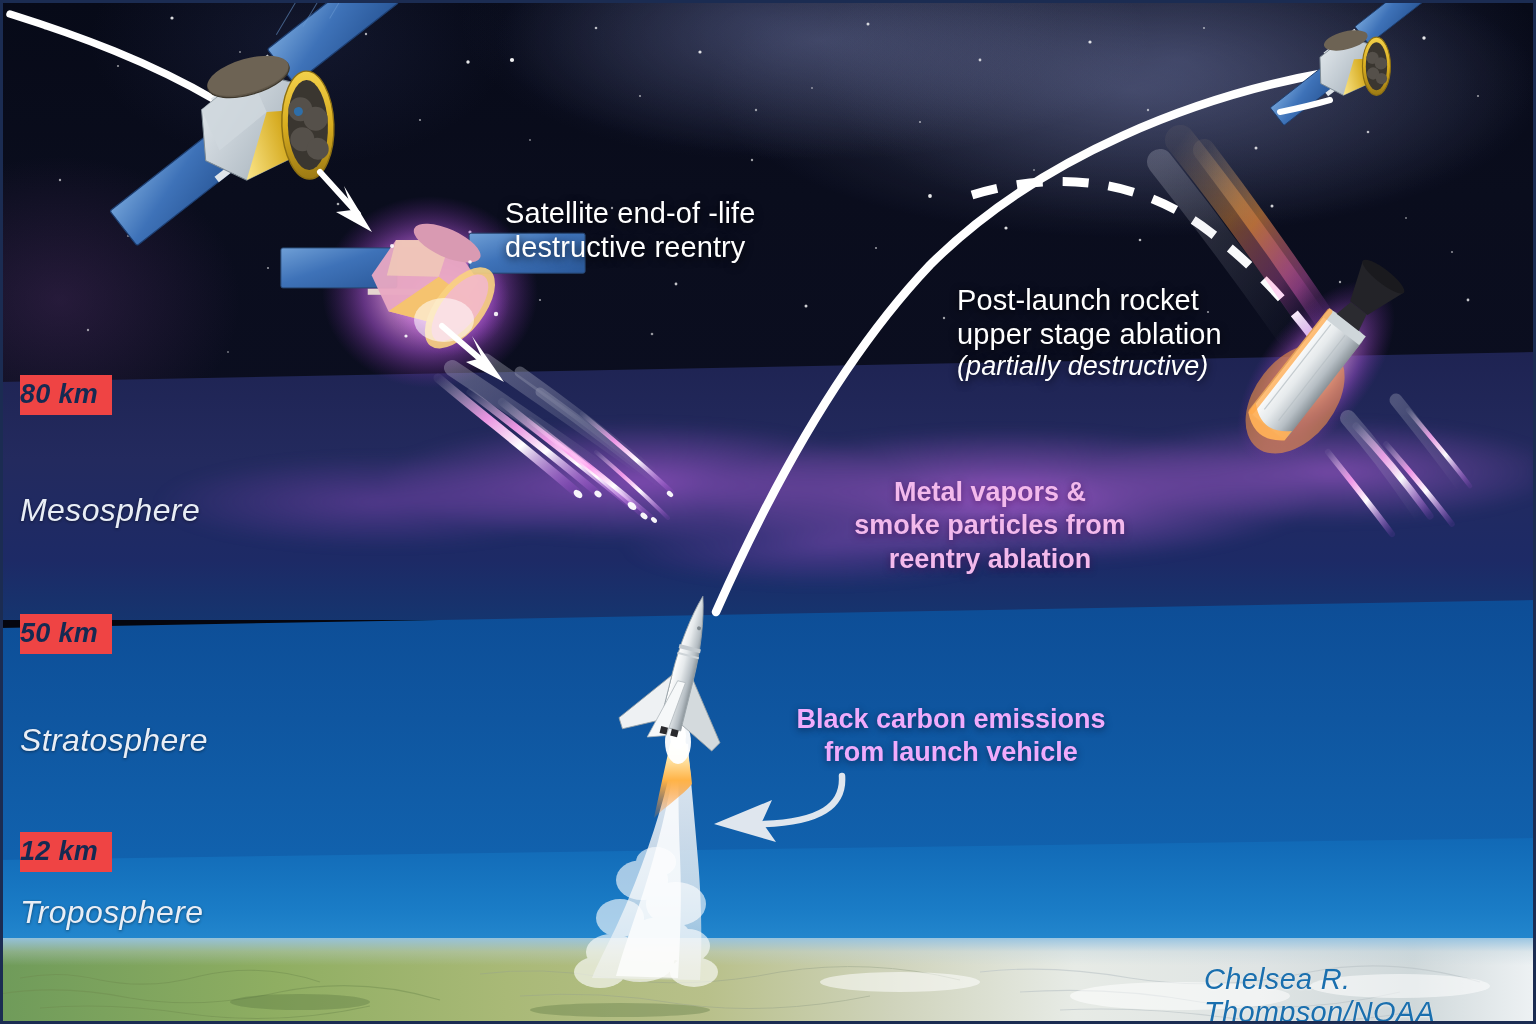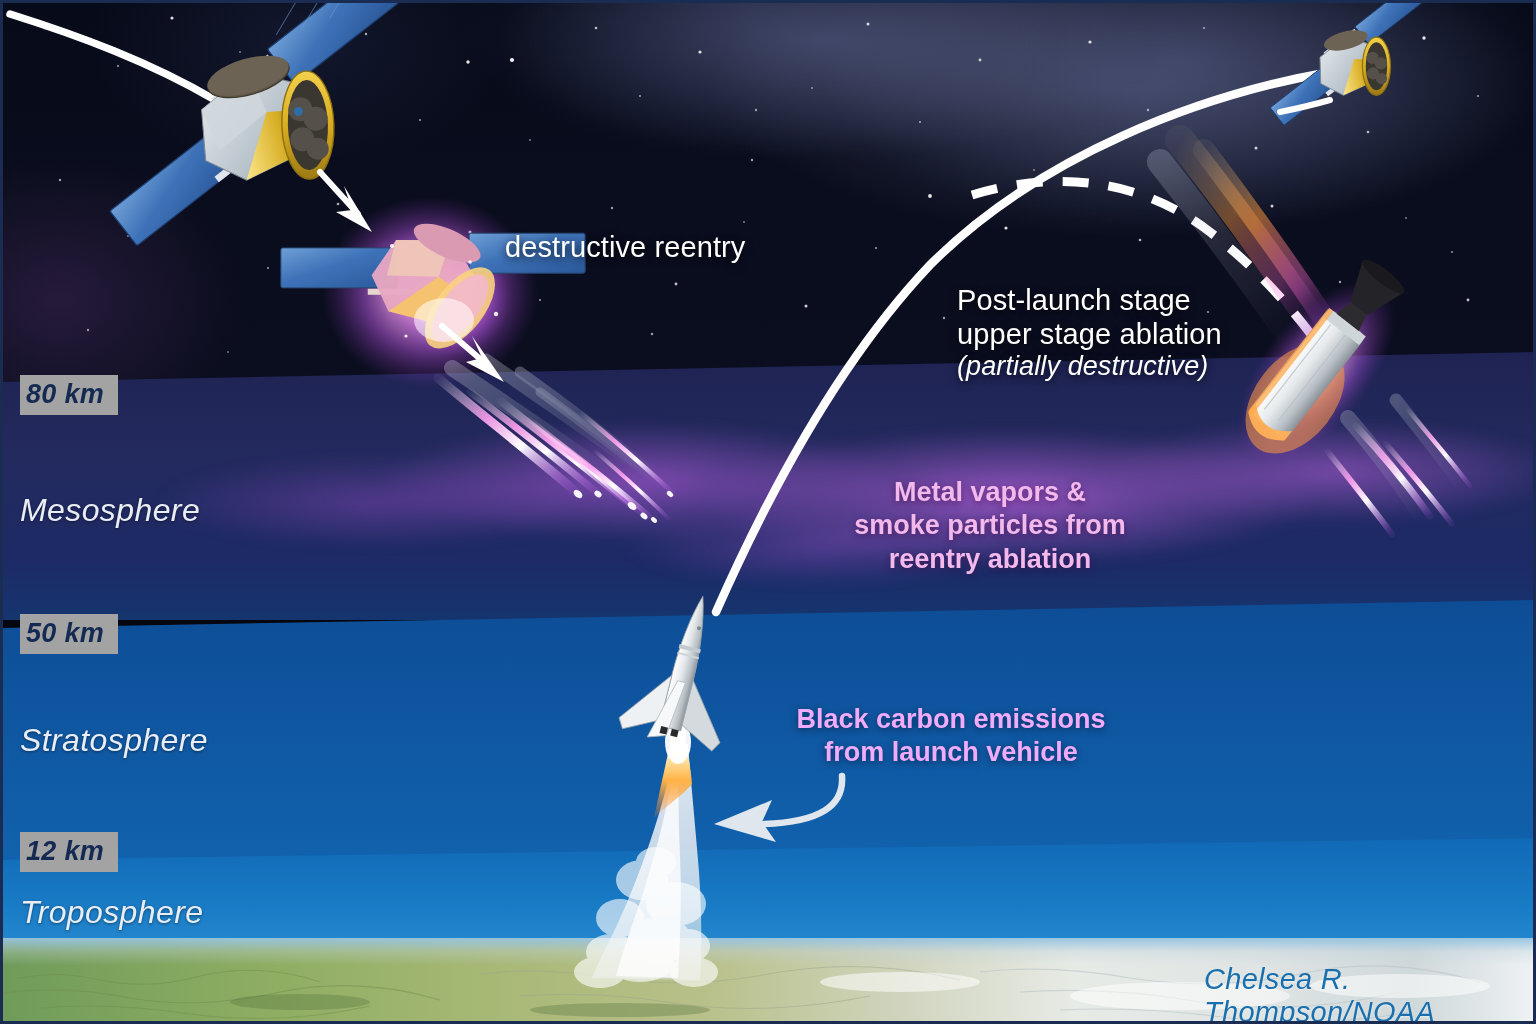--- a/index.html
+++ b/index.html
@@ -51,23 +51,23 @@
   .ground{
     position:absolute;left:0;top:938px;width:1536px;height:86px;overflow:hidden;
     background:
       linear-gradient(180deg, rgba(150,195,225,.95) 0%, rgba(190,210,220,.35) 16%, rgba(255,255,255,0) 32%),
       linear-gradient(90deg,#6f9b5a 0%,#8fae62 18%,#a9b977 33%,#b8c08a 46%,#cfd3bb 58%,#e7ebe6 70%,#dfe4e4 82%,#cfd8da 92%,#eef2f4 100%);
   }
   .groundtex{position:absolute;left:0;top:0;width:100%;height:100%;}
 
   
   .kmbadge{
-    position:absolute;background:#a3a3a3;color:#152a52;
+    position:absolute;background:#ef4444;color:#152a52;
     font-style:italic;font-weight:700;font-size:27px;
-    padding:4px 14px 6px 6px;letter-spacing:.3px;line-height:1.12;
+    padding:4px 14px 6px 0;letter-spacing:.3px;line-height:1.12;
   }
   .layername{
     position:absolute;color:#e9eef6;font-style:italic;font-size:32px;
     letter-spacing:.4px;text-shadow:0 1px 3px rgba(0,0,0,.45);
   }
 
   
   .anno{position:absolute;color:#ffffff;line-height:1.18;}
   .anno-sat{left:505px;top:196px;font-size:29px;letter-spacing:.1px;
     text-shadow:0 2px 8px rgba(0,0,0,.8);}
@@ -488,26 +488,26 @@
 
   <div class="kmbadge" style="left:20px;top:375px;">80 km</div>
   <div class="kmbadge" style="left:20px;top:614px;">50 km</div>
   <div class="kmbadge" style="left:20px;top:832px;">12 km</div>
 
   <div class="layername" style="left:20px;top:492px;">Mesosphere</div>
   <div class="layername" style="left:20px;top:722px;">Stratosphere</div>
   <div class="layername" style="left:20px;top:894px;">Troposphere</div>
 
   <div class="anno anno-sat">
-    <br>
+    <span>Satellite end-of -life</span><br>
     <span>destructive reentry</span>
   </div>
 
   <div class="anno anno-rocket">
-    <span>Post-launch stage</span><br>
+    <span>Post-launch rocket</span><br>
     <span>upper stage ablation</span>
     <span class="sub">(partially destructive)</span>
   </div>
 
   <div class="anno anno-vapor">
     <span>Metal vapors &amp;</span><br>
     <span>smoke particles from</span><br>
     <span>reentry ablation</span>
   </div>
 

